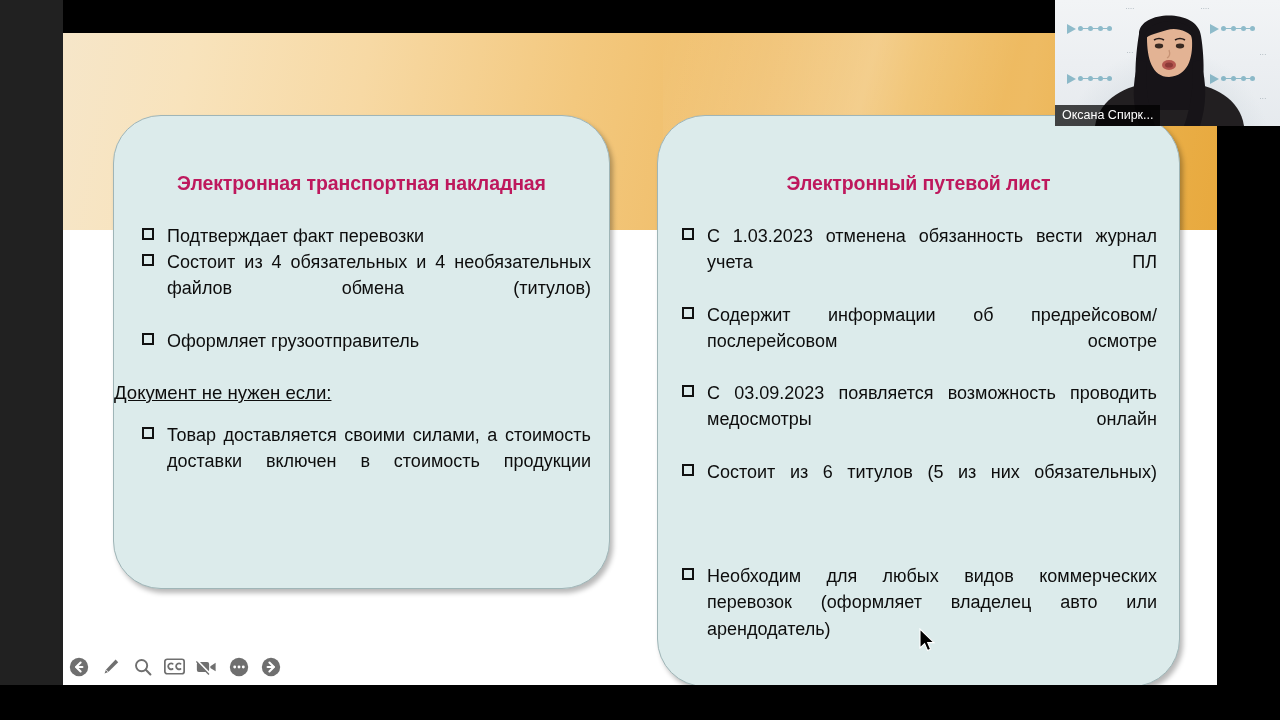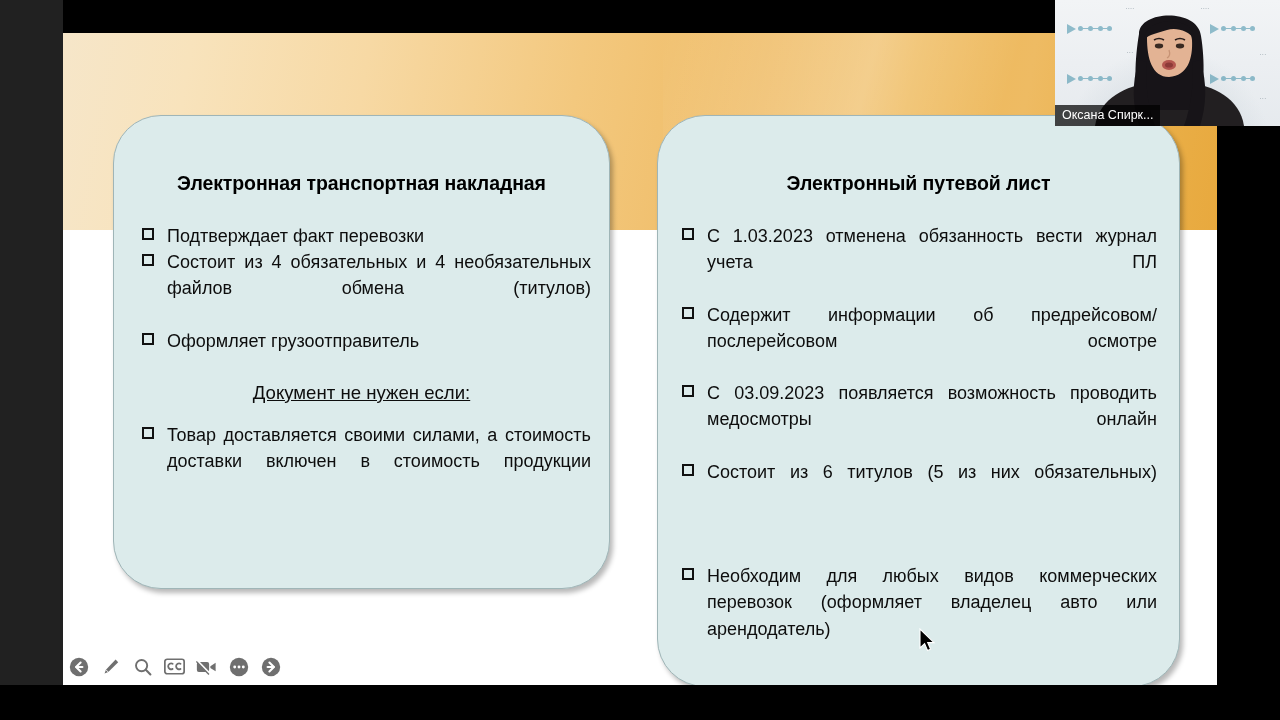--- a/index.html
+++ b/index.html
@@ -68,21 +68,21 @@
     border: 1px solid #9fb5b7;
     border-radius: 48px;
     box-shadow: 3px 4px 5px rgba(0,0,0,0.28);
     padding: 0;
   }
   #card-left  { left: 50px;  top: 82px; width: 497px; height: 474px; }
   #card-right { left: 594px; top: 82px; width: 523px; height: 572px; }
 
   .card-title {
     text-align: center;
-    color: #000000;
+    color: #be185d;
     font-weight: bold;
     font-size: 19.5px;
     letter-spacing: -0.1px;
     margin-top: 56px;
   }
   #card-right .card-title { margin-top: 56px; }
 
   .bullet-list {
     margin-top: 28px;
     padding: 0 18px 0 26px;
@@ -106,21 +106,21 @@
     width: 12px;
     height: 12px;
     border: 2px solid #111;
     background: transparent;
   }
   .bullet .txt { display: block; }
   .bullet.justify .txt { text-align: justify; }
   .bullet.justify .txt::after { content: ""; display: inline-block; width: 100%; }
 
   .sub-heading {
-    text-align: center;
+    text-align: left;
     text-decoration: underline;
     font-size: 18.6px;
     line-height: 26.2px;
     color: #0d0d0d;
     margin-top: 26px;
     margin-bottom: 0px;
   }
 
   .spacer-gap { height: 52px; }
 

